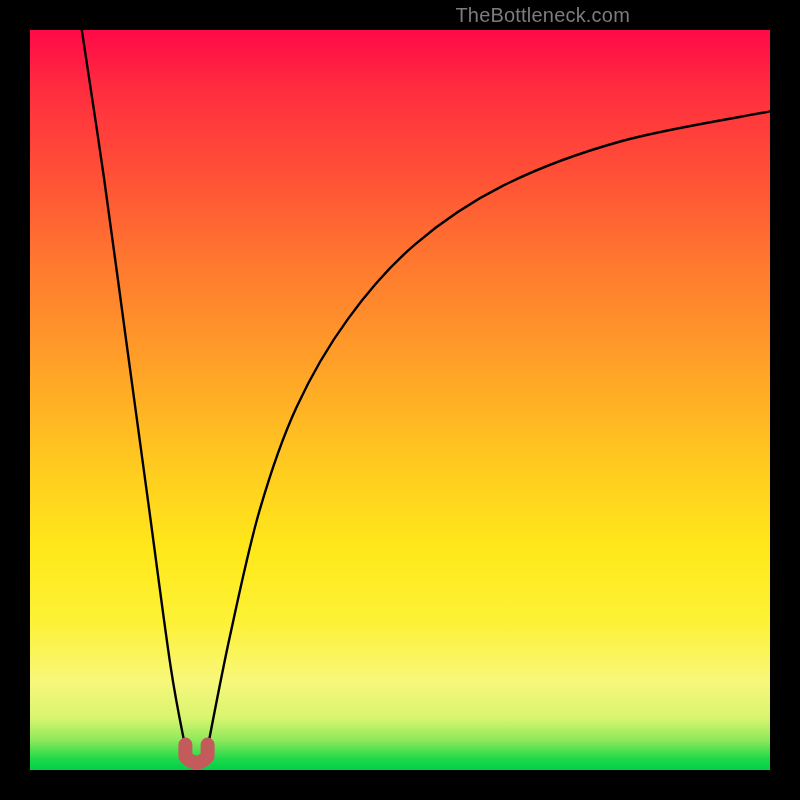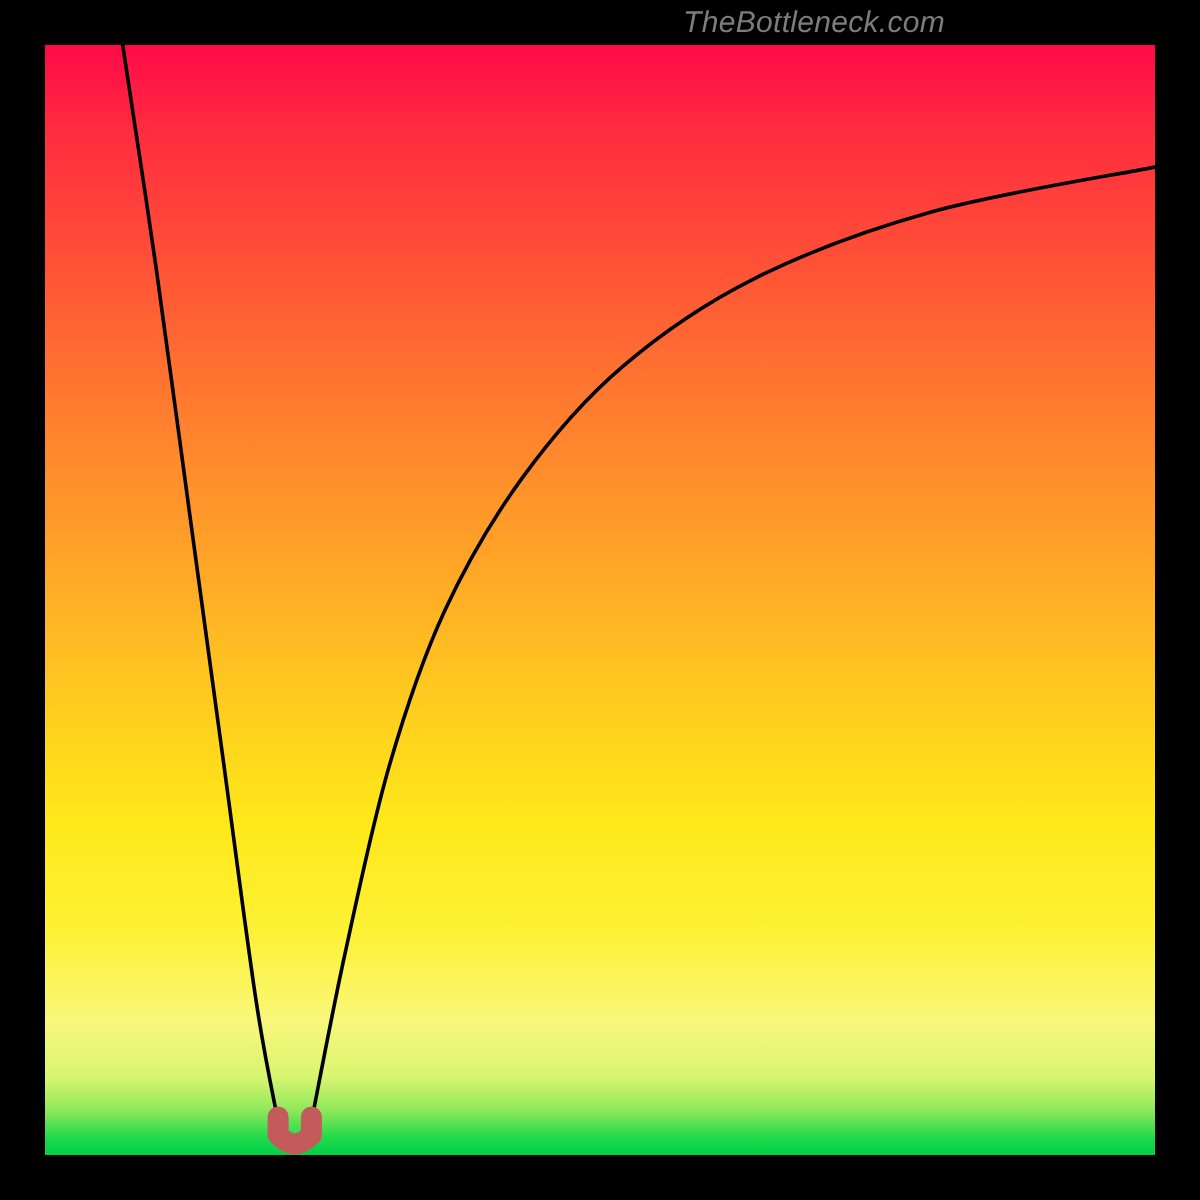--- a/index.html
+++ b/index.html
@@ -11,21 +11,20 @@
     font-family: Arial, Helvetica, sans-serif;
     overflow: hidden;
   }
   .frame {
     position: absolute;
     left: 0;
     top: 0;
     width: 640px;
     height: 800px;
     background: #000;
-    font-style: italic;
   }
   .plot {
     position: absolute;
     left: 30px;
     top: 30px;
     width: 740px;
     height: 740px;
     
     background: linear-gradient(
       to bottom,

